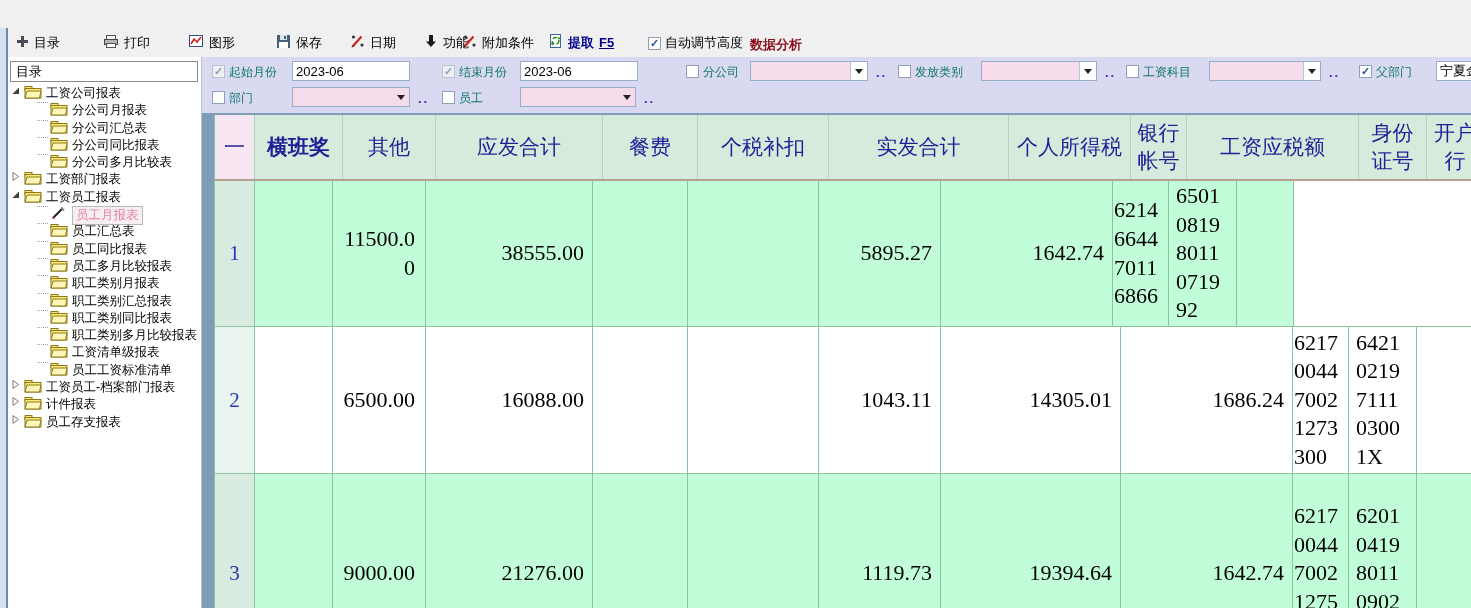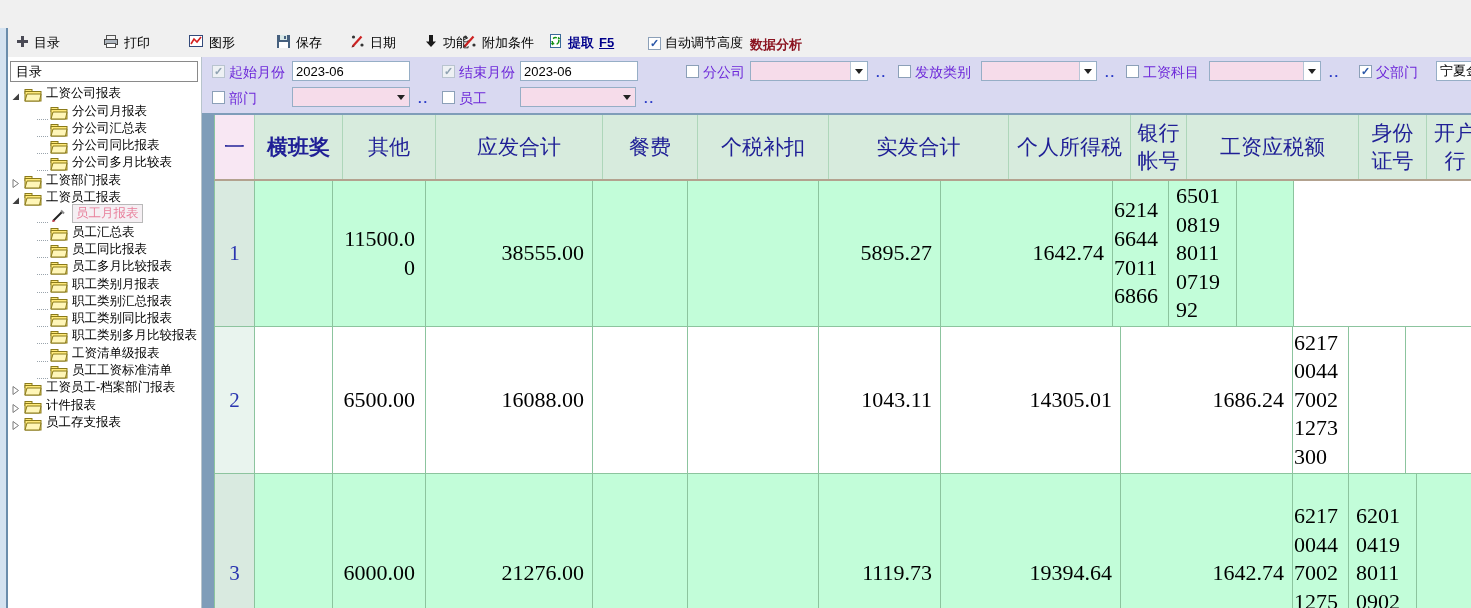--- a/index.html
+++ b/index.html
@@ -29,32 +29,32 @@
   .cb.on::after{content:"\2713";}
   .cb.dis{background:#eef1f4;border-color:#b9c4cf;color:#90a2b2;}
 
   
   .leftedge{position:absolute;left:0;top:28px;bottom:0;width:6px;background:#d4e2f0;}
   .leftline{position:absolute;left:6px;top:28px;bottom:0;width:2px;background:#6a8cab;}
   .sidebar{position:absolute;left:8px;top:57px;width:194px;bottom:0;background:#fff;
     border-right:1px solid #b8c4cc;box-sizing:border-box;overflow:hidden;}
   .cat-header{margin:4px 3px 3px 2px;height:19px;line-height:19px;border:1px solid #8a8a8a;
     background:#fff;font-size:13px;padding-left:5px;}
-  .trow{height:17.3px;display:flex;align-items:flex-end;font-size:12.5px;white-space:nowrap;padding-left:2px;}
+  .trow{height:17.3px;display:flex;align-items:flex-start;font-size:12.5px;white-space:nowrap;padding-left:2px;}
   .trow .expander{width:12px;height:11px;flex:none;display:inline-flex;align-items:center;}
   .trow .guide{width:11px;height:0;border-top:1px dotted #9aa4ac;flex:none;margin-left:1px;}
   .trow.lv1{padding-left:28px;}
   .ficon{width:19px;height:14px;flex:none;margin:0 3px 0 2px;display:inline-flex;align-items:center;}
   .tlabel{color:#000;}
   .tlabel.sel{color:var(--selected_tree_text);background:#f5eff3;border:1px solid #b9b9b9;border-radius:0;padding:0 3px;}
 
   
   .rightpane{position:absolute;left:202px;top:57px;right:0;bottom:0;overflow:hidden;}
   .filters{position:absolute;left:0;top:0;right:0;height:56px;background:var(--panel);overflow:hidden;}
-  .flabel{position:absolute;font-size:14px;color:#6d28d9;white-space:nowrap;}
+  .flabel{position:absolute;font-size:12px;color:#0f766e;white-space:nowrap;}
   .fcb{position:absolute;}
   .fin{position:absolute;height:20px;border:1px solid #96aec6;background:#fff;font:13px "Liberation Sans",sans-serif;
        padding:0 3px;box-sizing:border-box;}
   .combo{position:absolute;height:20px;border:1px solid #96aec6;background:var(--combo_pink);box-sizing:border-box;display:flex;}
   .combo .cval{flex:1;font-size:12px;}
   .combo .cbtn{width:16px;background:#fff;border-left:1px solid #b8c6d6;display:flex;align-items:center;justify-content:center;}
   .combo.flat .cbtn{background:var(--combo_pink);border-left:none;}
   .arrow-dn{width:0;height:0;border-left:4px solid transparent;border-right:4px solid transparent;border-top:5px solid #222;}
   .more{position:absolute;color:#2b3cc8;font:bold 13px/8px "Liberation Sans",sans-serif;letter-spacing:2px;}
 
@@ -586,33 +586,36 @@
             </div>
             <div class="bcell c-num" style="width: 180px;">
               <span>14305.01</span>
             </div>
             <div class="bcell c-num" style="width: 172px;">
               <span>1686.24</span>
             </div>
             <div class="bcell c-bank" style="width: 56px;">
               <span>6217004470021273300</span>
             </div>
+            <div class="bcell c-id" style="width: 68px;">
+              <span>64210219711103001X</span>
+            </div>
             <div class="bcell c-plain" style="width: 57px;">
               <span></span>
             </div>
           </div>
           <div class="brow mint" style="height: 200px;">
             <div class="ncell" style="width: 40px;">
               <span>3</span>
             </div>
             <div class="bcell c-plain" style="width: 78px;">
               <span></span>
             </div>
             <div class="bcell c-oth" style="width: 93px;">
-              <span>6000.00</span>
+              <span>9000.00</span>
             </div>
             <div class="bcell c-num" style="width: 167px;">
               <span>21276.00</span>
             </div>
             <div class="bcell c-plain" style="width: 95px;">
               <span></span>
             </div>
             <div class="bcell c-plain" style="width: 131px;">
               <span></span>
             </div>

